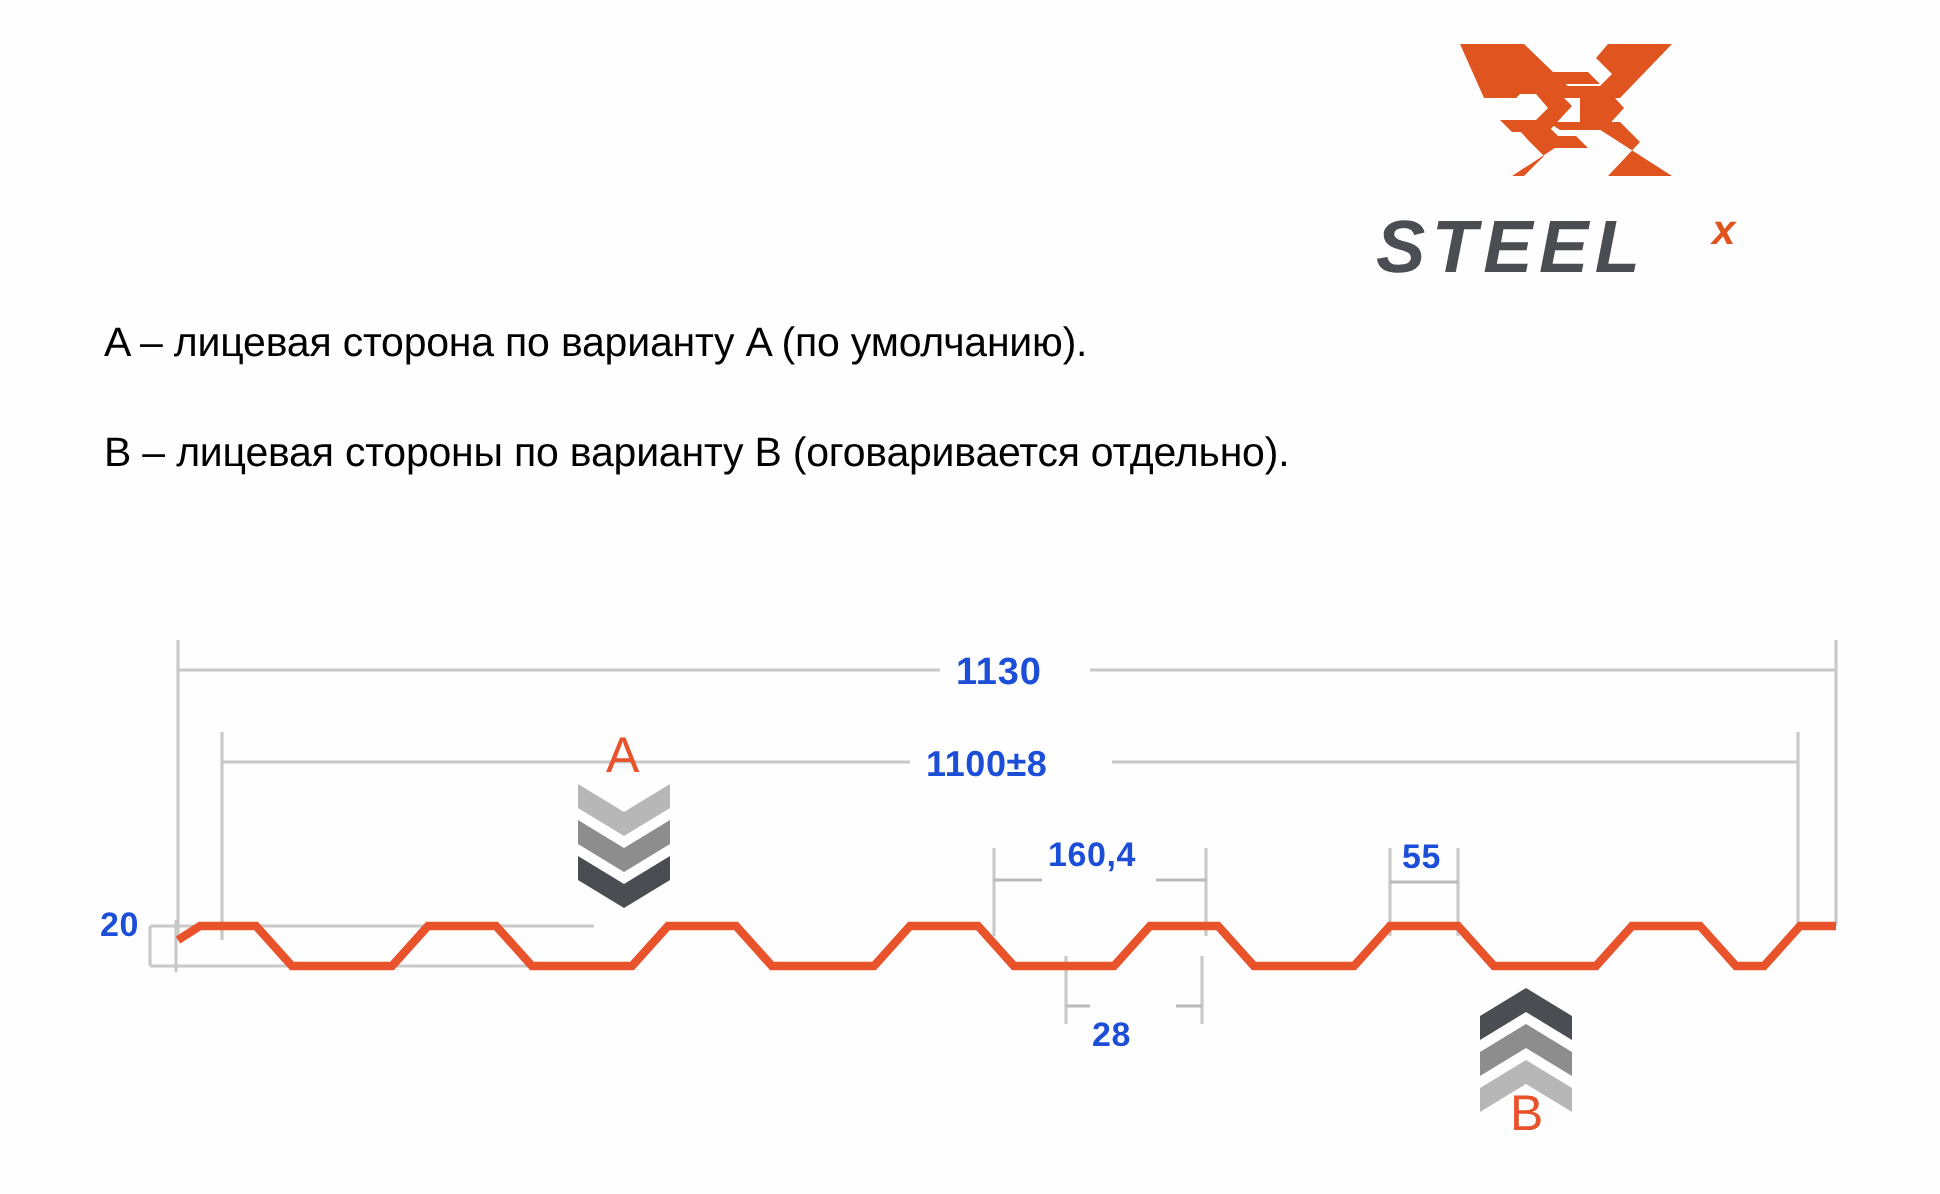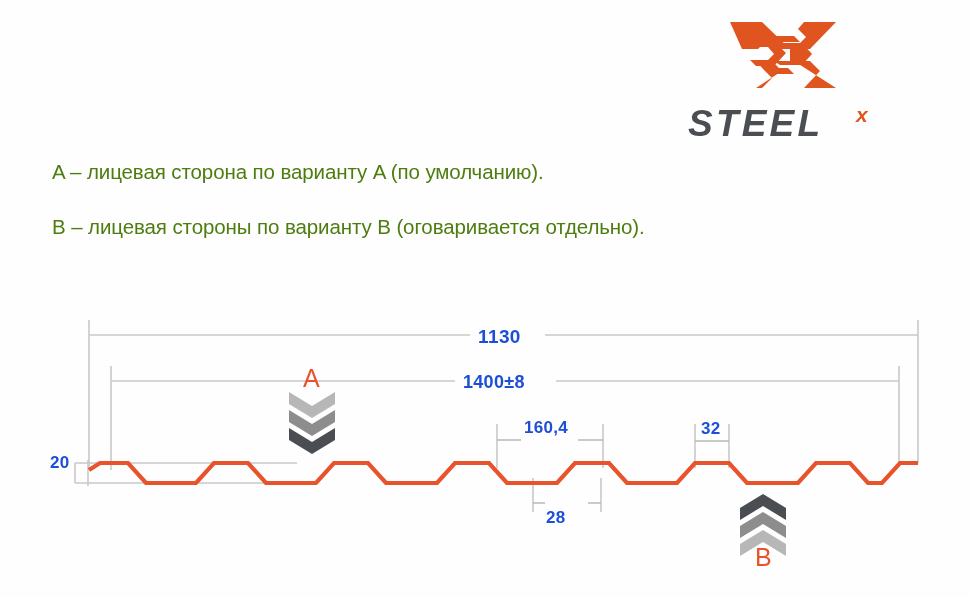--- a/index.html
+++ b/index.html
@@ -39,21 +39,21 @@
   }
   .logo-word {
     position: absolute;
     left: 0px;
     top: 86px;
     width: 215px;
     height: 44px;
   }
   .note-line {
     position: absolute;
-    color: #4d7c0f;
+    color: #000000;
     font-size: 20.5px;
     font-weight: 400;
     letter-spacing: -0.1px;
     white-space: nowrap;
     font-family: "Liberation Sans", sans-serif;
   }
   #note-a { left: 52px; top: 160px; }
   #note-b { left: 52px; top: 215px; }
 
   .dim-label {
@@ -163,23 +163,23 @@
   <svg class="logo-word" viewBox="0 0 215 44" xmlns="http://www.w3.org/2000/svg">
     <text x="0" y="34" font-family="Liberation Sans, sans-serif" font-size="37" font-weight="bold" fill="#4a4d52" letter-spacing="3.2">STEEL</text>
     <text x="168" y="20" font-family="Liberation Sans, sans-serif" font-size="21" font-weight="bold" fill="#e0551f">x</text>
   </svg>
 </div>
 
 <div class="note-line" id="note-a">A – лицевая сторона по варианту A (по умолчанию).</div>
 <div class="note-line" id="note-b">B – лицевая стороны по варианту B (оговаривается отдельно).</div>
 
 <div class="dim-label" id="label-1130">1130</div>
-<div class="dim-label" id="label-1100">1400±8</div>
+<div class="dim-label" id="label-1100">1100±8</div>
 <div class="dim-label" id="label-1375">160,4</div>
-<div class="dim-label" id="label-32">32</div>
+<div class="dim-label" id="label-32">55</div>
 <div class="dim-label" id="label-67">28</div>
 <div class="dim-label" id="label-20">20</div>
 
 <div class="marker-letter" id="letter-a">A</div>
 
 <svg class="chev-group" id="chev-a" viewBox="0 0 50 66" xmlns="http://www.w3.org/2000/svg">
   <polygon points="2,2 25,16 48,2 48,14 25,28 2,14" fill="#b7b7b7"></polygon>
   <polygon points="2,20 25,34 48,20 48,32 25,46 2,32" fill="#8d8d8d"></polygon>
   <polygon points="2,38 25,52 48,38 48,50 25,64 2,50" fill="#4a4d52"></polygon>
 </svg>

